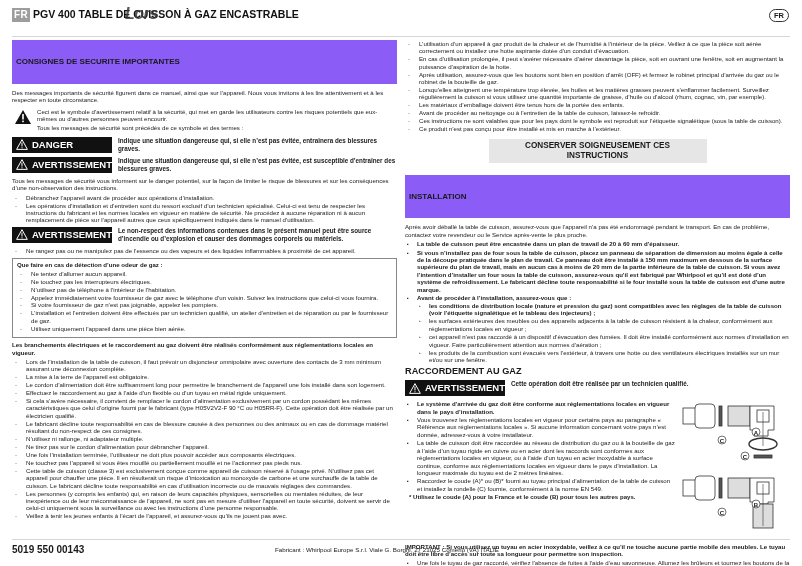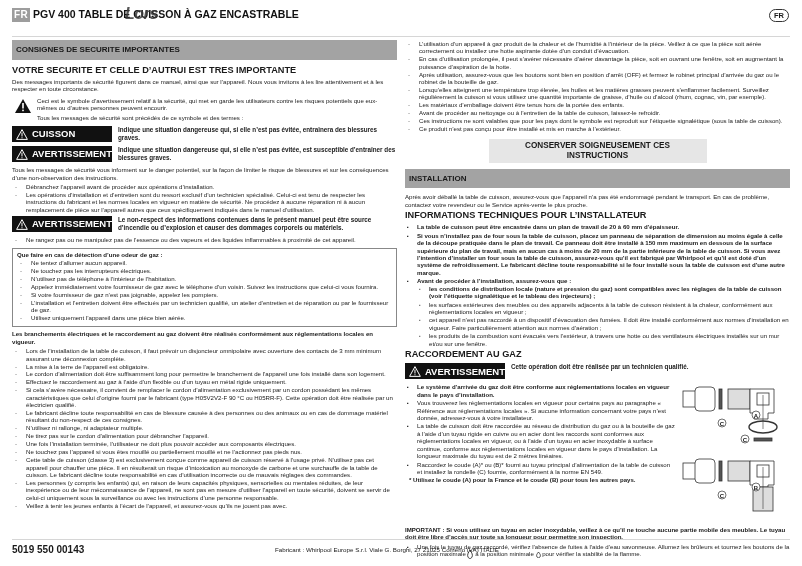--- a/index.html
+++ b/index.html
@@ -9,21 +9,21 @@
   .header { position: absolute; left: 0; top: 0; width: 680px; height: 38px; }
   .lang-tag { position: absolute; left: 12px; top: 8px; background: #9d9d9d; color: #fff; font-weight: bold; font-size: 10px; padding: 1px 2px; letter-spacing: 0.3px; }
   .doc-title { position: absolute; left: 33px; top: 8px; font-weight: bold; font-size: 10.5px; color: #111; white-space: nowrap; }
   .brand-logo { position: absolute; left: 125px; top: 4px; font-size: 16px; font-weight: bold; color: #3a3a3a; font-style: italic; letter-spacing: -0.5px; opacity: 0.85; }
   .fr-badge { position: absolute; left: 769px; top: 9px; width: 20px; height: 13px; border: 1px solid #333; border-radius: 7px; font-size: 7.5px; font-weight: bold; text-align: center; line-height: 11px; }
   .header-rule { position: absolute; left: 12px; top: 36px; width: 778px; height: 1px; background: #d6d6d6; }
 
   .col-left { position: absolute; left: 12px; top: 40px; width: 385px; }
   .col-right { position: absolute; left: 405px; top: 40px; width: 385px; }
 
-  .section-bar { background: #a3a3a3; font-weight: bold; font-size: 8px; padding: 5px 4px; margin-bottom: 5px; }
+  .section-bar { background: #8b5cf6; font-weight: bold; font-size: 8px; padding: 17px 4px; margin-bottom: 5px; }
   .h-big { font-weight: bold; font-size: 9.2px; margin: 2px 0 2px; }
   p { margin-bottom: 2px; }
   .intro-sym { display: flex; margin: 4px 0 3px 0; }
   .tri-big { width: 20px; flex: none; padding-top: 2px; padding-left: 3px; }
   .intro-text { padding-left: 5px; }
 
   .signal-row { display: flex; align-items: flex-start; margin: 3px 0 4px; }
   .signal-box { flex: none; width: 100px; height: 16px; background: #111; color: #fff; font-weight: bold; font-size: 9.5px; display: flex; align-items: center; padding-left: 4px; }
   .signal-box svg { margin-right: 4px; }
   .signal-text { font-weight: bold; padding-left: 6px; font-size: 6.3px; }
@@ -33,21 +33,21 @@
   ul.dash li::before { content: "-"; position: absolute; left: 3px; color: #777; }
   ul.bullet { list-style: none; }
   ul.bullet li { position: relative; padding-left: 12px; margin-bottom: 1px; }
   ul.bullet li::before { content: "\25AA"; position: absolute; left: 2px; font-size: 5px; top: 1px; }
   .bold { font-weight: bold; }
   .sub { margin-left: 8px; }
 
   .gas-box { border: 1px solid #888; padding: 2px 4px 3px; margin: 4px 0 3px; }
   .gas-box-title { font-weight: bold; margin-bottom: 1px; }
 
-  .keep-banner { background: #e6e6e6; font-weight: bold; font-size: 8.2px; padding: 2px 5px; width: 218px; margin: 6px auto 6px; text-align: center; }
+  .keep-banner { background: #e6e6e6; font-weight: bold; font-size: 8.2px; padding: 2px 5px; width: 218px; margin: 6px auto 12px; text-align: center; }
 
   .gas-wrap { display: flex; }
   .gas-text { width: 270px; flex: none; }
   .gas-figure { width: 115px; flex: none; position: relative; }
 
   .footer-rule { position: absolute; left: 12px; top: 539px; width: 778px; height: 1px; background: #d6d6d6; }
   .footer-code { position: absolute; left: 12px; top: 544px; font-weight: bold; font-size: 10px; }
   .footer-maker { position: absolute; left: 275px; top: 546px; font-size: 6.2px; }
   .flame { display: inline-block; vertical-align: middle; }
 </style>
@@ -57,21 +57,20 @@
 <div class="header">
   <span class="lang-tag">FR</span>
   <span class="doc-title">PGV 400 TABLE DE CUISSON À GAZ ENCASTRABLE</span>
   <span class="brand-logo">Lors</span>
   <span class="fr-badge">FR</span>
   <div class="header-rule"></div>
 </div>
 
 <div class="col-left">
   <div class="section-bar">CONSIGNES DE SECURITE IMPORTANTES</div>
-  <div class="h-big">VOTRE SECURITE ET CELLE D’AUTRUI EST TRES IMPORTANTE</div>
   <p>Des messages importants de sécurité figurent dans ce manuel, ainsi que sur l’appareil. Nous vous invitons à les lire attentivement et à les respecter en toute circonstance.</p>
 
   <div class="intro-sym">
     <div class="tri-big">
       <svg width="16" height="14" viewBox="0 0 16 14">
           <polygon points="8,0 16,14 0,14" fill="#111"></polygon>
           <rect x="7.2" y="4" width="1.6" height="5.5" fill="#fff"></rect>
           <rect x="7.2" y="10.6" width="1.6" height="1.6" fill="#fff"></rect>
         </svg>
     </div>
@@ -81,21 +80,21 @@
     </div>
   </div>
 
   <div class="signal-row">
     <div class="signal-box">
       <svg width="12" height="11" viewBox="0 0 12 11">
           <polygon points="6,0.6 11.4,10.4 0.6,10.4" fill="none" stroke="#fff" stroke-width="1"></polygon>
           <rect x="5.5" y="3.5" width="1" height="4" fill="#fff"></rect>
           <rect x="5.5" y="8.3" width="1" height="1" fill="#fff"></rect>
         </svg>
-      <span>CUISSON</span>
+      <span>DANGER</span>
     </div>
     <div class="signal-text">Indique une situation dangereuse qui, si elle n’est pas évitée, entraînera des blessures graves.</div>
   </div>
   <div class="signal-row">
     <div class="signal-box">
       <svg width="12" height="11" viewBox="0 0 12 11">
           <polygon points="6,0.6 11.4,10.4 0.6,10.4" fill="none" stroke="#fff" stroke-width="1"></polygon>
           <rect x="5.5" y="3.5" width="1" height="4" fill="#fff"></rect>
           <rect x="5.5" y="8.3" width="1" height="1" fill="#fff"></rect>
         </svg>
@@ -167,21 +166,20 @@
     <li>Avant de procéder au nettoyage ou à l’entretien de la table de cuisson, laissez-le refroidir.</li>
     <li>Ces instructions ne sont valables que pour les pays dont le symbole est reproduit sur l’étiquette signalétique (sous la table de cuisson).</li>
     <li>Ce produit n’est pas conçu pour être installé et mis en marche à l’extérieur.</li>
   </ul>
 
   <div class="keep-banner">CONSERVER SOIGNEUSEMENT CES INSTRUCTIONS</div>
 
   <div class="section-bar">INSTALLATION</div>
   <p>Après avoir déballé la table de cuisson, assurez-vous que l’appareil n’a pas été endommagé pendant le transport. En cas de problème, contactez votre revendeur ou le Service après-vente le plus proche.</p>
 
-  <div class="h-big">INFORMATIONS TECHNIQUES POUR L’INSTALLATEUR</div>
   <ul class="bullet">
     <li class="bold">La table de cuisson peut être encastrée dans un plan de travail de 20 à 60 mm d’épaisseur.</li>
     <li class="bold">Si vous n’installez pas de four sous la table de cuisson, placez un panneau de séparation de dimension au moins égale à celle de la découpe pratiquée dans le plan de travail. Ce panneau doit être installé à 150 mm maximum en dessous de la surface supérieure du plan de travail, mais en aucun cas à moins de 20 mm de la partie inférieure de la table de cuisson. Si vous avez l’intention d’installer un four sous la table de cuisson, assurez-vous qu’il est fabriqué par Whirlpool et qu’il est doté d’un système de refroidissement. Le fabricant décline toute responsabilité si le four installé sous la table de cuisson est d’une autre marque.</li>
     <li class="bold">
       <span>Avant de procéder à l’installation, assurez-vous que :</span>
       <ul class="dash sub">
         <li class="bold">les conditions de distribution locale (nature et pression du gaz) sont compatibles avec les réglages de la table de cuisson (voir l’étiquette signalétique et le tableau des injecteurs) ;</li>
         <li style="font-weight:normal">les surfaces extérieures des meubles ou des appareils adjacents à la table de cuisson résistent à la chaleur, conformément aux réglementations locales en vigueur ;</li>
         <li style="font-weight:normal">cet appareil n’est pas raccordé à un dispositif d’évacuation des fumées. Il doit être installé conformément aux normes d’installation en vigueur. Faire particulièrement attention aux normes d’aération ;</li>
         <li style="font-weight:normal">les produits de la combustion sont évacués vers l’extérieur, à travers une hotte ou des ventilateurs électriques installés sur un mur et/ou sur une fenêtre.</li>

